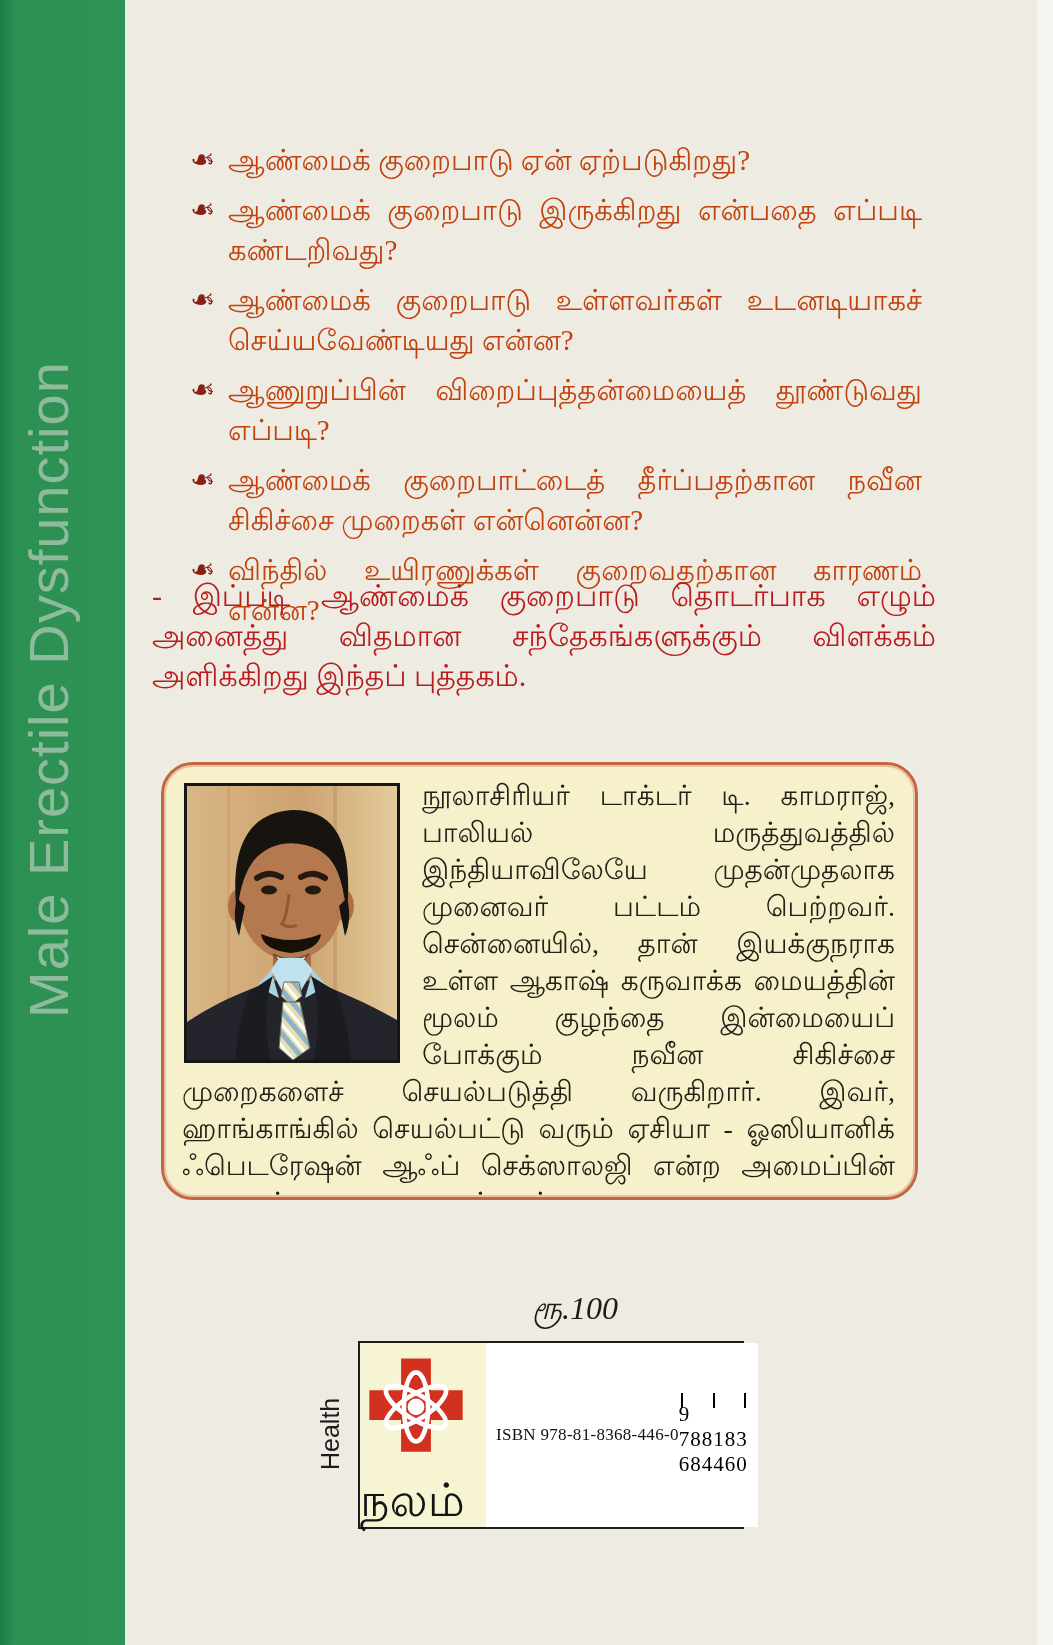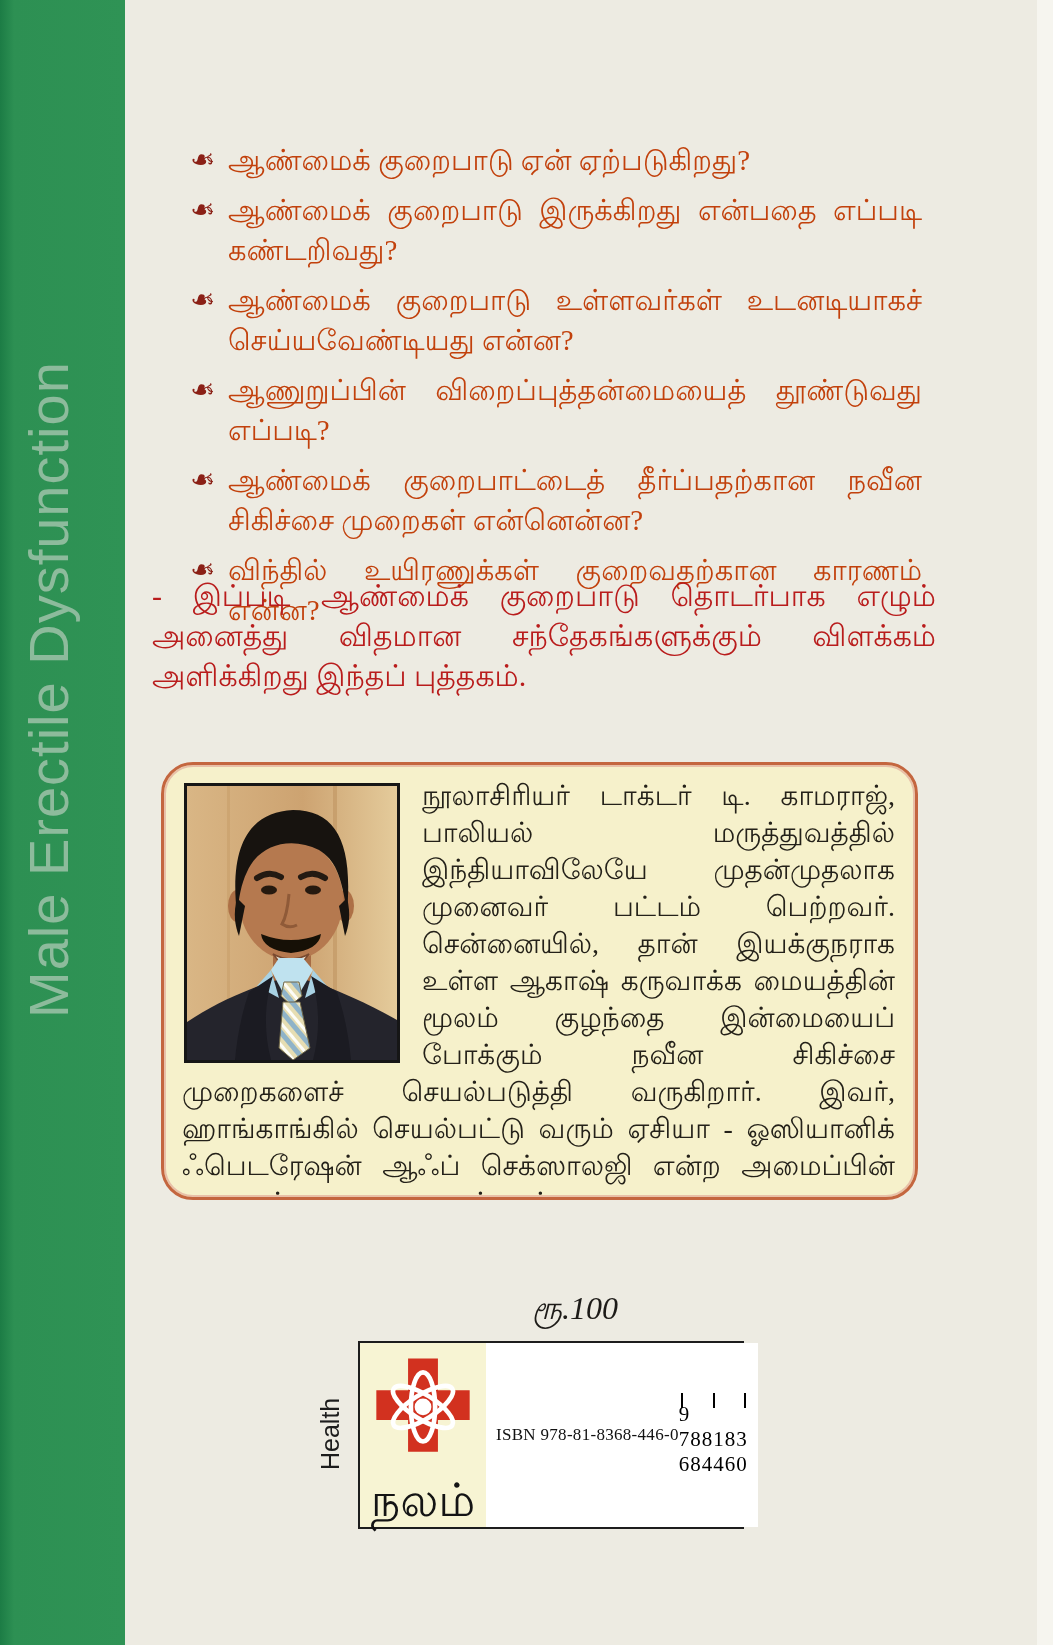--- a/index.html
+++ b/index.html
@@ -40,21 +40,21 @@
          font-style:italic;color:#1d1b18;}
 
   
   .health-label{position:absolute;left:316px;top:1350px;width:34px;height:120px;
                 writing-mode:vertical-rl;transform:rotate(180deg);
                 font-family:"Liberation Sans","DejaVu Sans",sans-serif;
                 font-size:25px;color:#1c1c1c;}
   .pub-box{position:absolute;left:358px;top:1341px;width:386px;height:188px;
            box-sizing:border-box;border:2px solid #1d1d1d;display:flex;background:#fff;}
   .logo-panel{flex:0 0 126px;background:#f7f4d3;display:flex;flex-direction:column;
-              align-items:center;justify-content:space-between;padding:6px 0 2px;}
+              align-items:flex-start;justify-content:space-between;padding:6px 0 2px;}
   .logo-panel svg{display:block;}
   .pub-name{font-size:46px;line-height:1.05;color:#141414;}
   .barcode-panel{flex:1;background:#fff;display:flex;flex-direction:row;
                  align-items:center;padding:5px 10px 6px;box-sizing:border-box;}
   .isbn{font-size:17px;letter-spacing:.3px;color:#111;white-space:nowrap;}
   .bars{width:100%;height:102px;margin-top:3px;background-color:#fff;
         background-image:
           repeating-linear-gradient(90deg,#000 0 2px,transparent 2px 5px,#000 5px 6px,transparent 6px 12px,#000 12px 16px,transparent 16px 19px,#000 19px 20px,transparent 20px 26px),
           repeating-linear-gradient(90deg,transparent 0 8px,#000 8px 10px,transparent 10px 21px,#000 21px 22px,transparent 22px 31px);}
   .digits{position:relative;width:100%;text-align:left;font-size:21px;color:#000;

